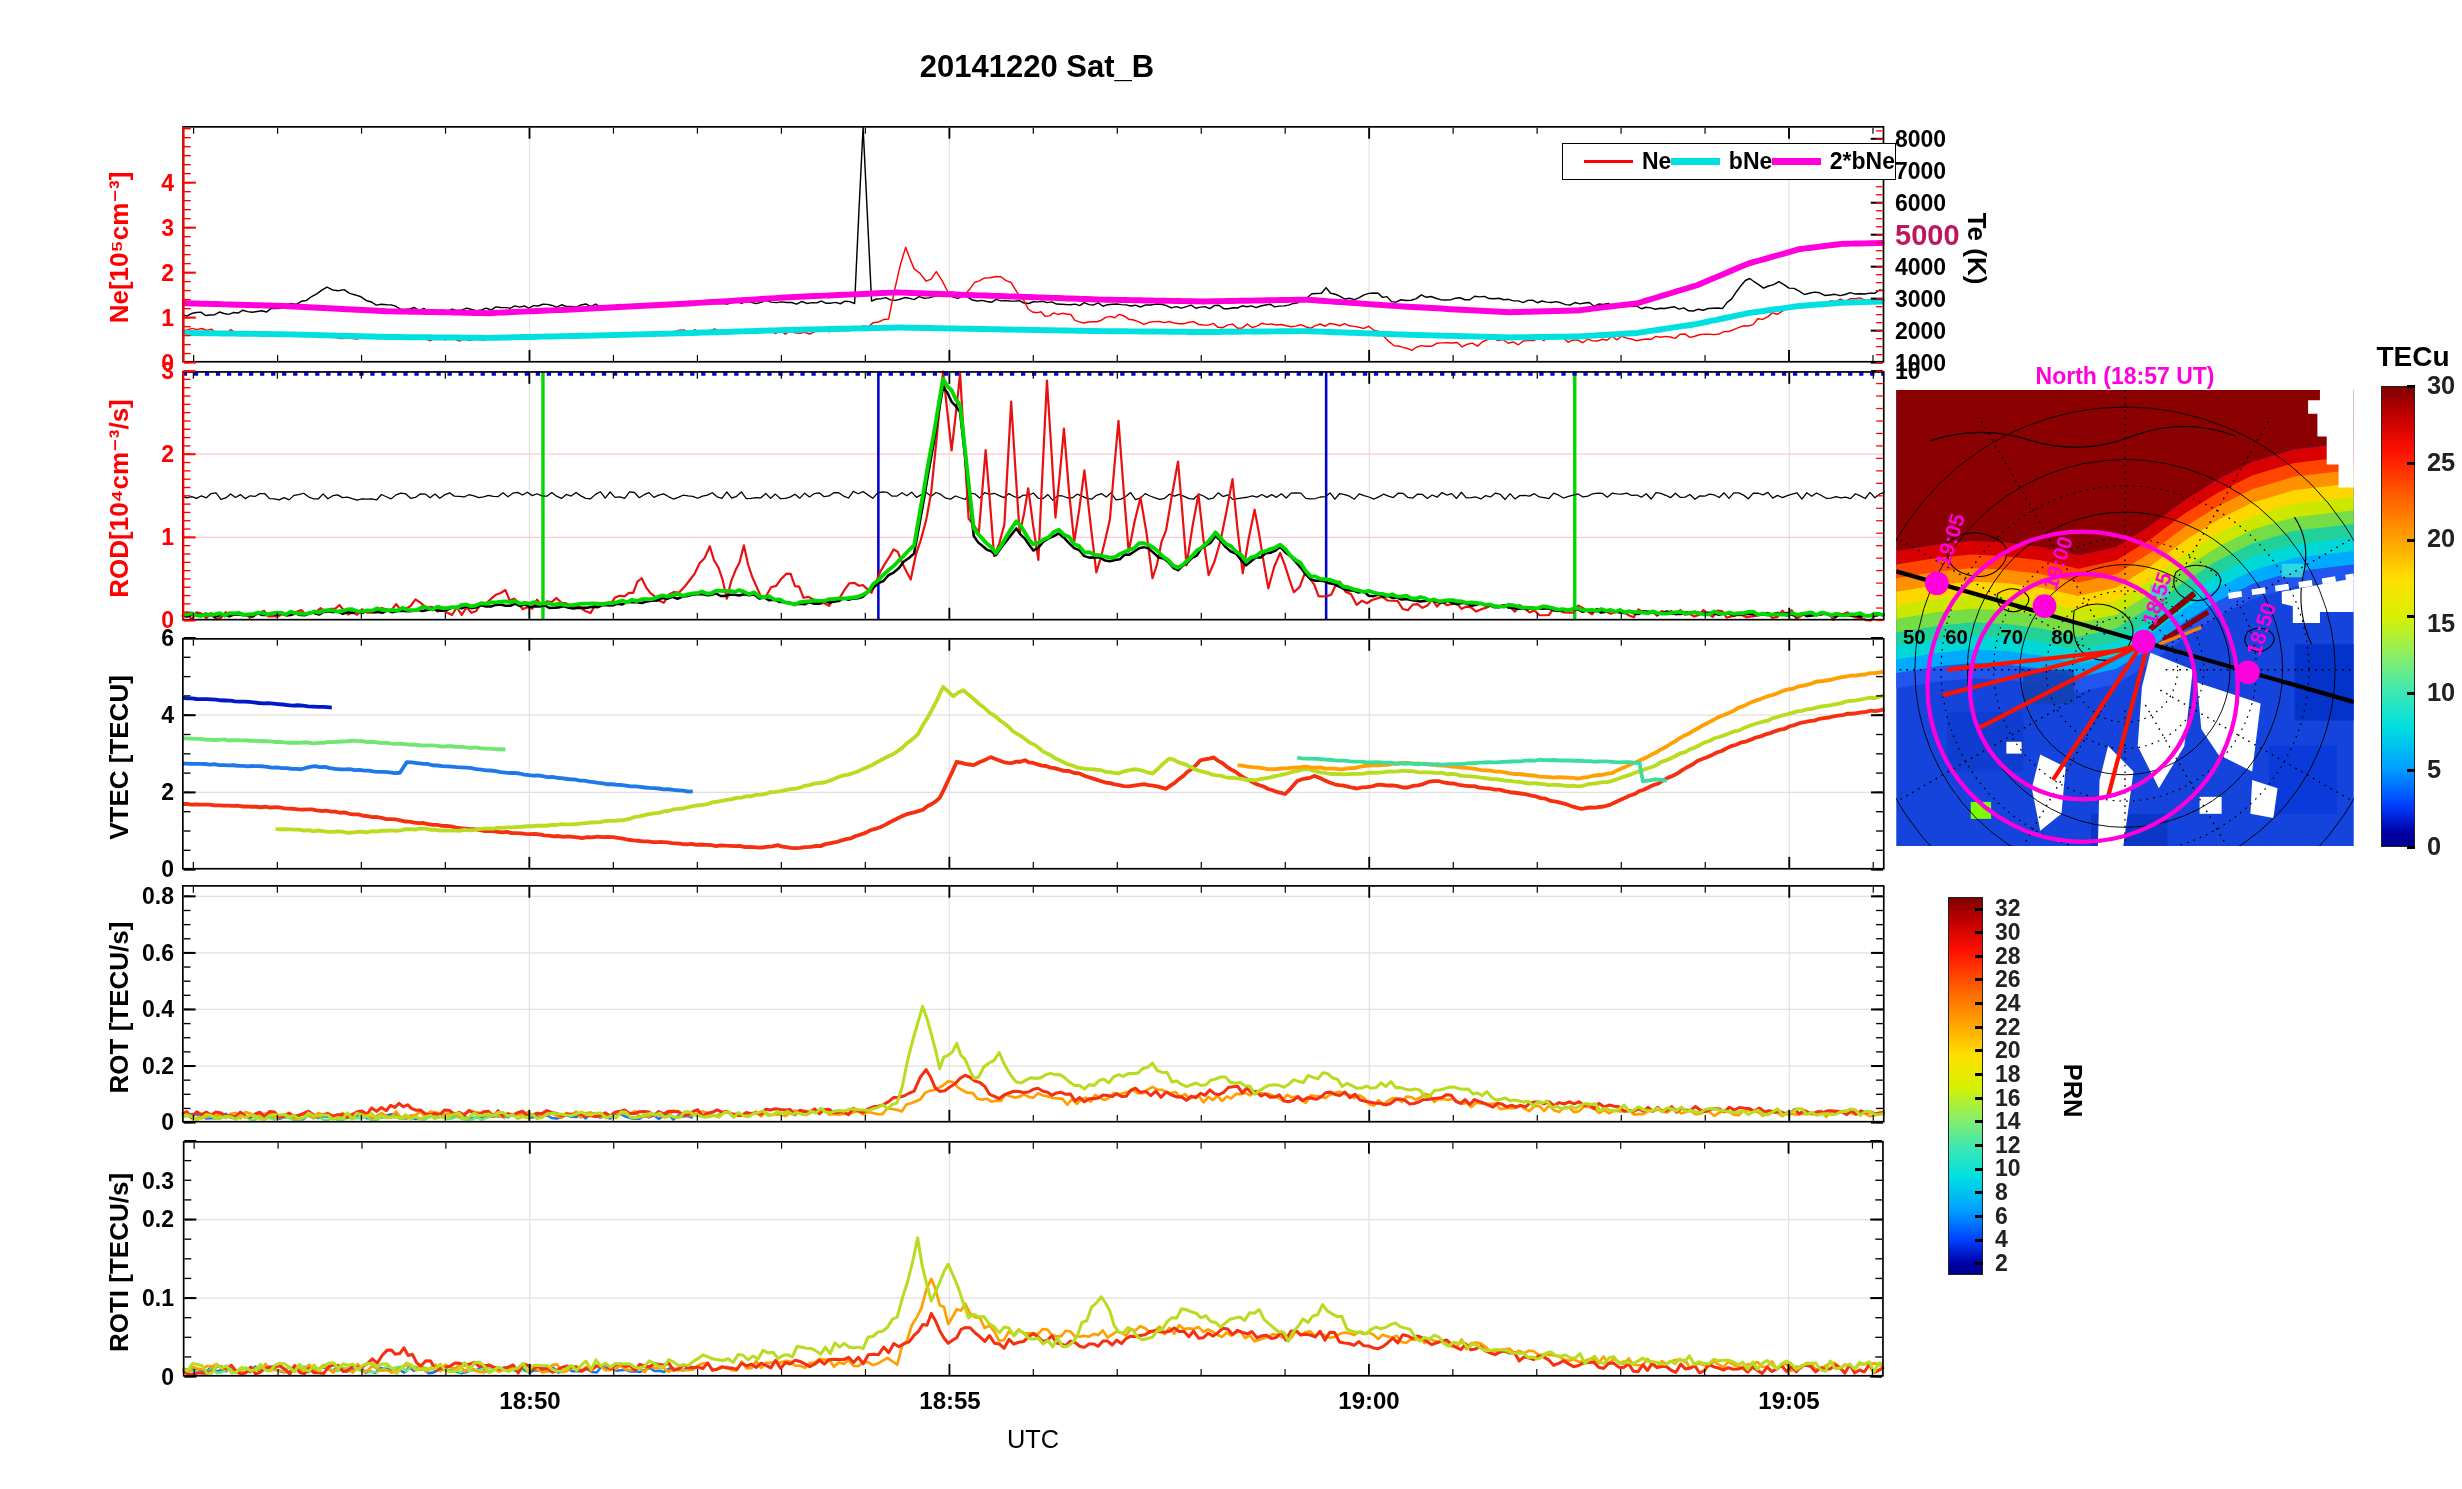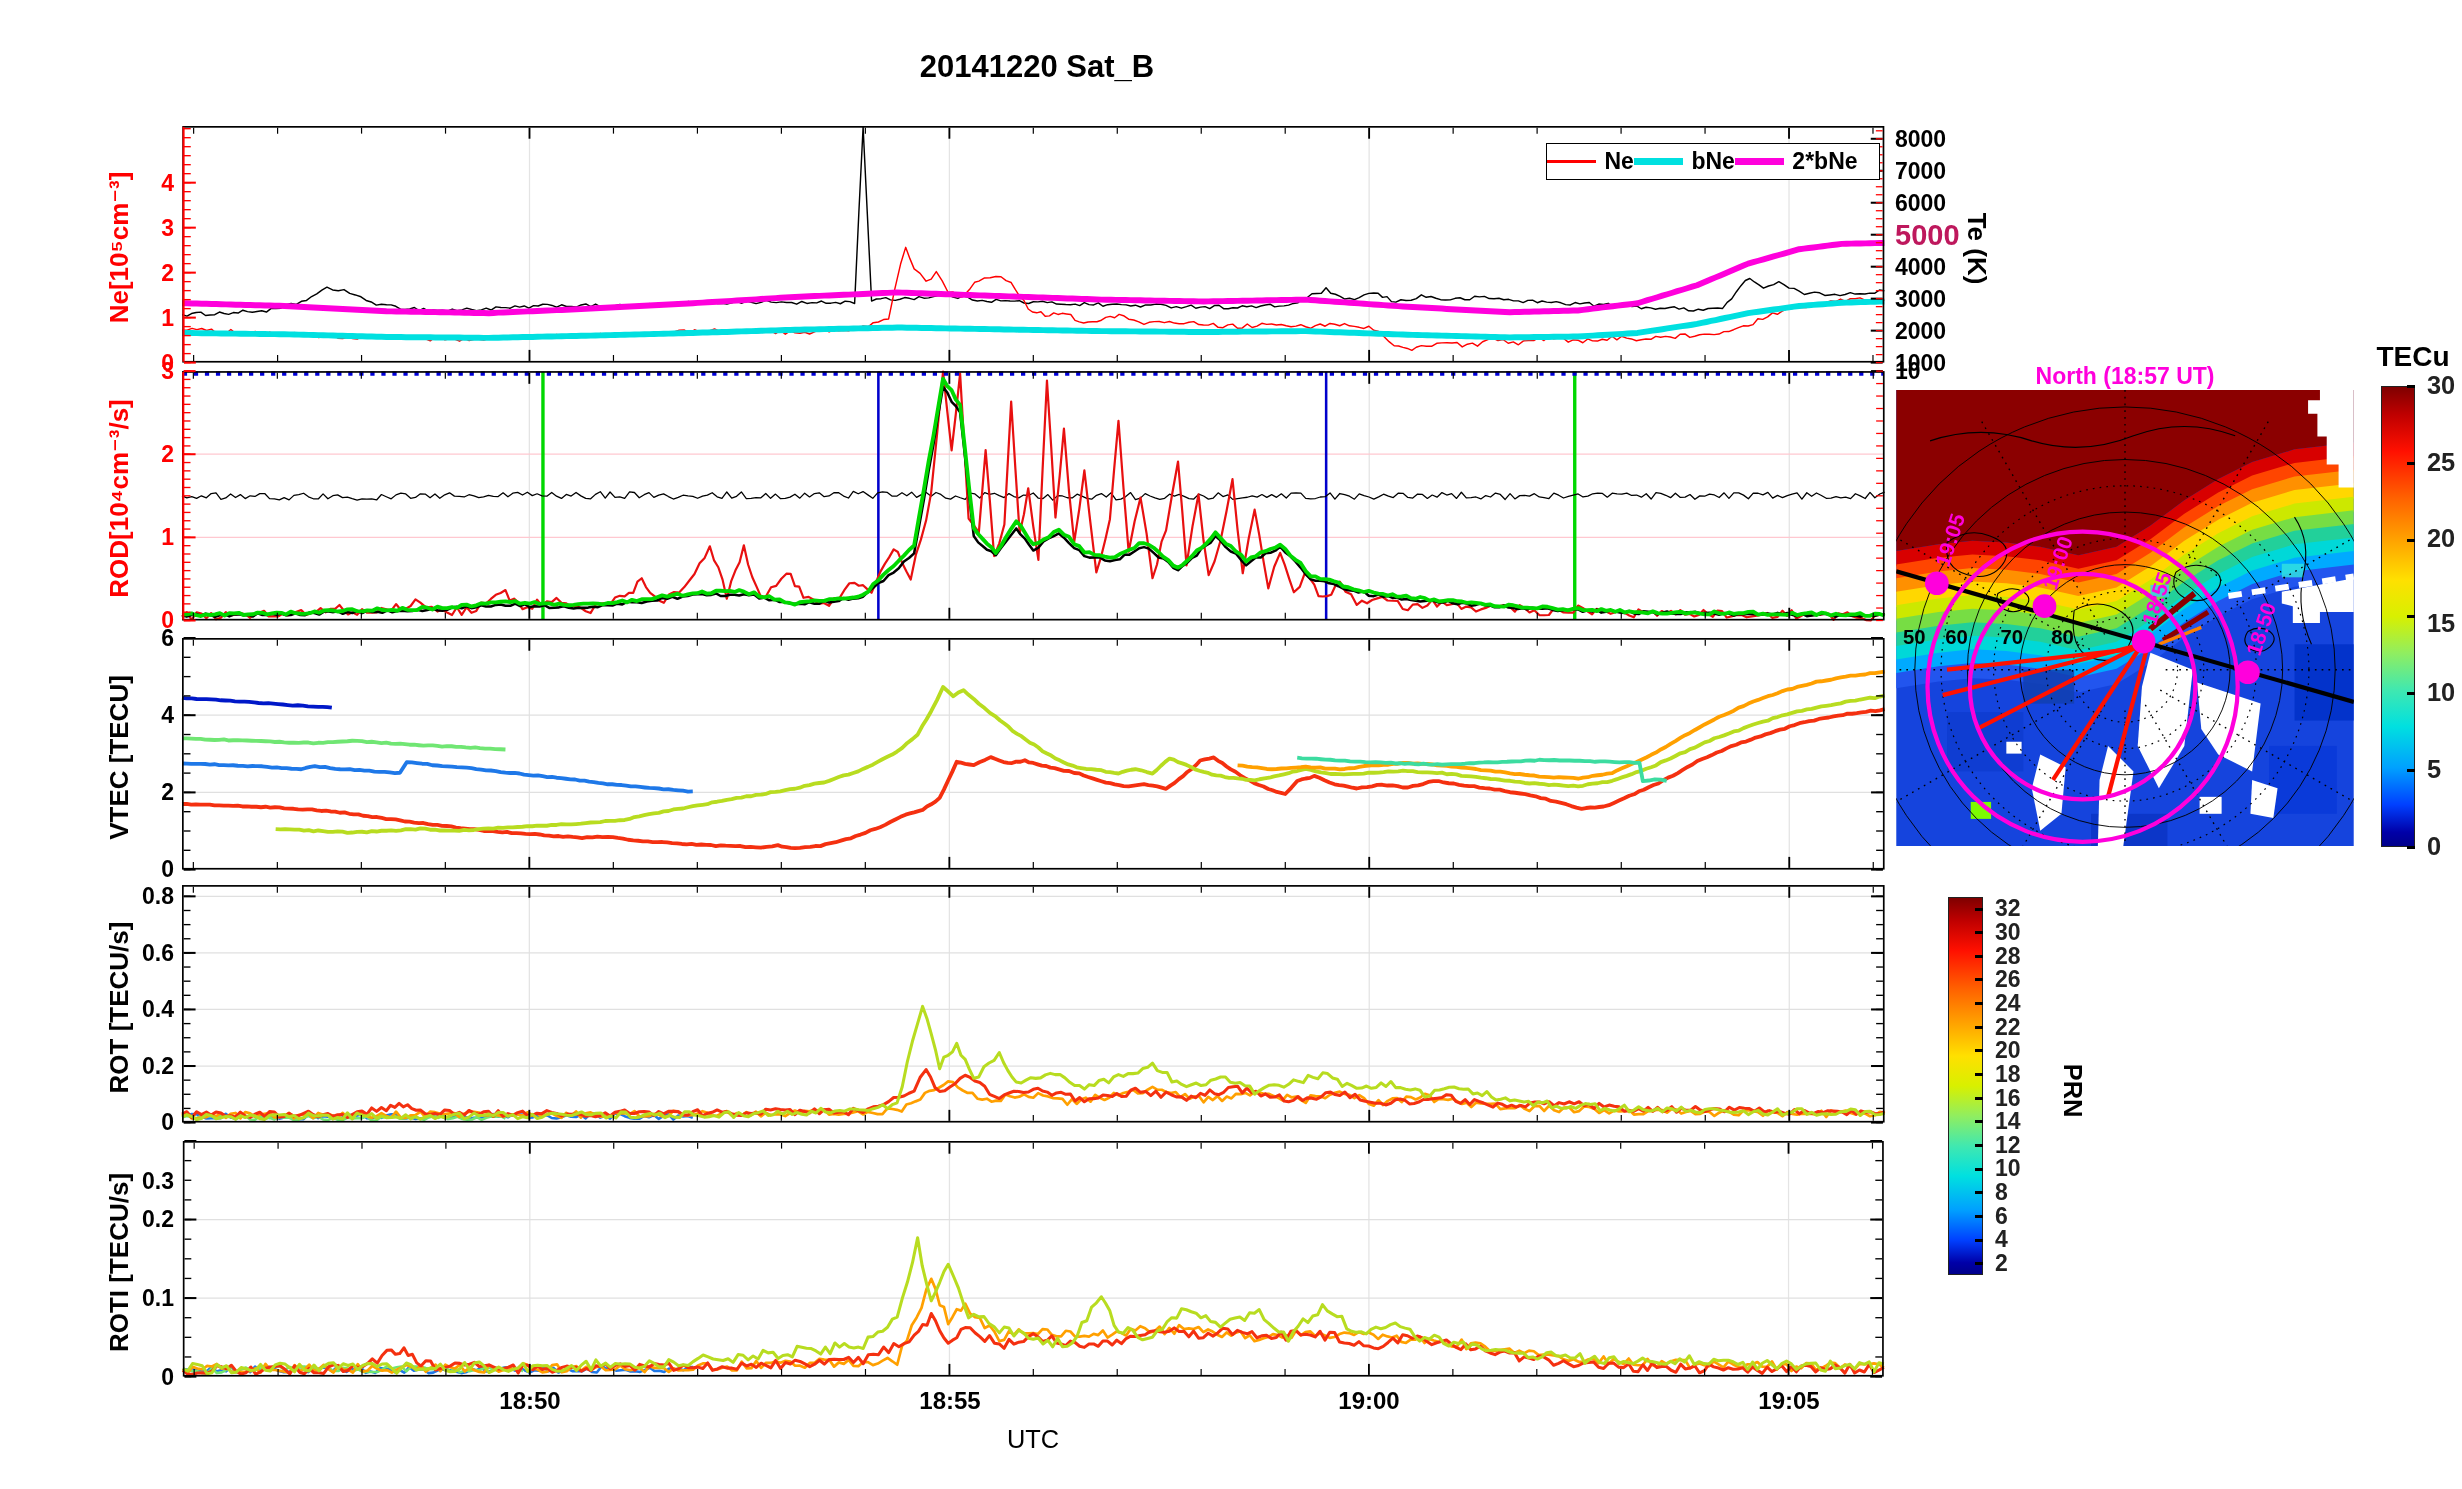--- a/index.html
+++ b/index.html
@@ -4,22 +4,22 @@
 <style>
   html,body{margin:0;padding:0;background:#fff;}
   #root{position:relative;width:2462px;height:1489px;background:#fff;overflow:hidden;
         font-family:"Liberation Sans","DejaVu Sans",sans-serif;}
   .abs{position:absolute;}
   .title{font-size:31px;font-weight:bold;color:#000;white-space:nowrap;}
   .ylab{font-size:26px;font-weight:bold;white-space:nowrap;transform:rotate(-90deg);transform-origin:center;}
   .ylab-right{font-size:26px;font-weight:bold;white-space:nowrap;transform:rotate(90deg);transform-origin:center;}
   .ticklab{font-size:23px;font-weight:bold;white-space:nowrap;line-height:1;}
   .xlab{font-size:24px;font-weight:normal;color:#000;white-space:nowrap;line-height:1;}
-  .legend{display:flex;align-items:center;justify-content:flex-start;background:#fff;
-          border:1.7px solid #000;box-sizing:border-box;}
+  .legend{display:flex;align-items:center;justify-content:flex-end;background:#fff;
+          border:1.7px solid #000;box-sizing:border-box;margin-left:16px;}
   .legend-item{display:flex;align-items:center;gap:8.5px;}
   .legend-line{display:inline-block;width:49px;}
   .legend-text{font-size:23px;font-weight:bold;color:#000;white-space:nowrap;}
   .cbar{box-sizing:border-box;border:1.7px solid #222;
      background:linear-gradient(to bottom,
       #7F0000 0%,#BF0000 6%,#FF1000 14%,#FF6000 24%,#FFA000 33%,#FFE000 42%,
       #D8F000 50%,#90EE60 58%,#40E8B0 66%,#00E0E0 74%,#00A0FF 83%,#0040FF 91%,
       #0000A8 97%,#00008B 100%);}
   .cbar-tick{position:absolute;width:7.6px;height:2.5px;background:#000;}
   .cbar-lab{position:absolute;font-size:25.4px;font-weight:bold;color:#222;line-height:1;transform:translate(0,-50%);}

